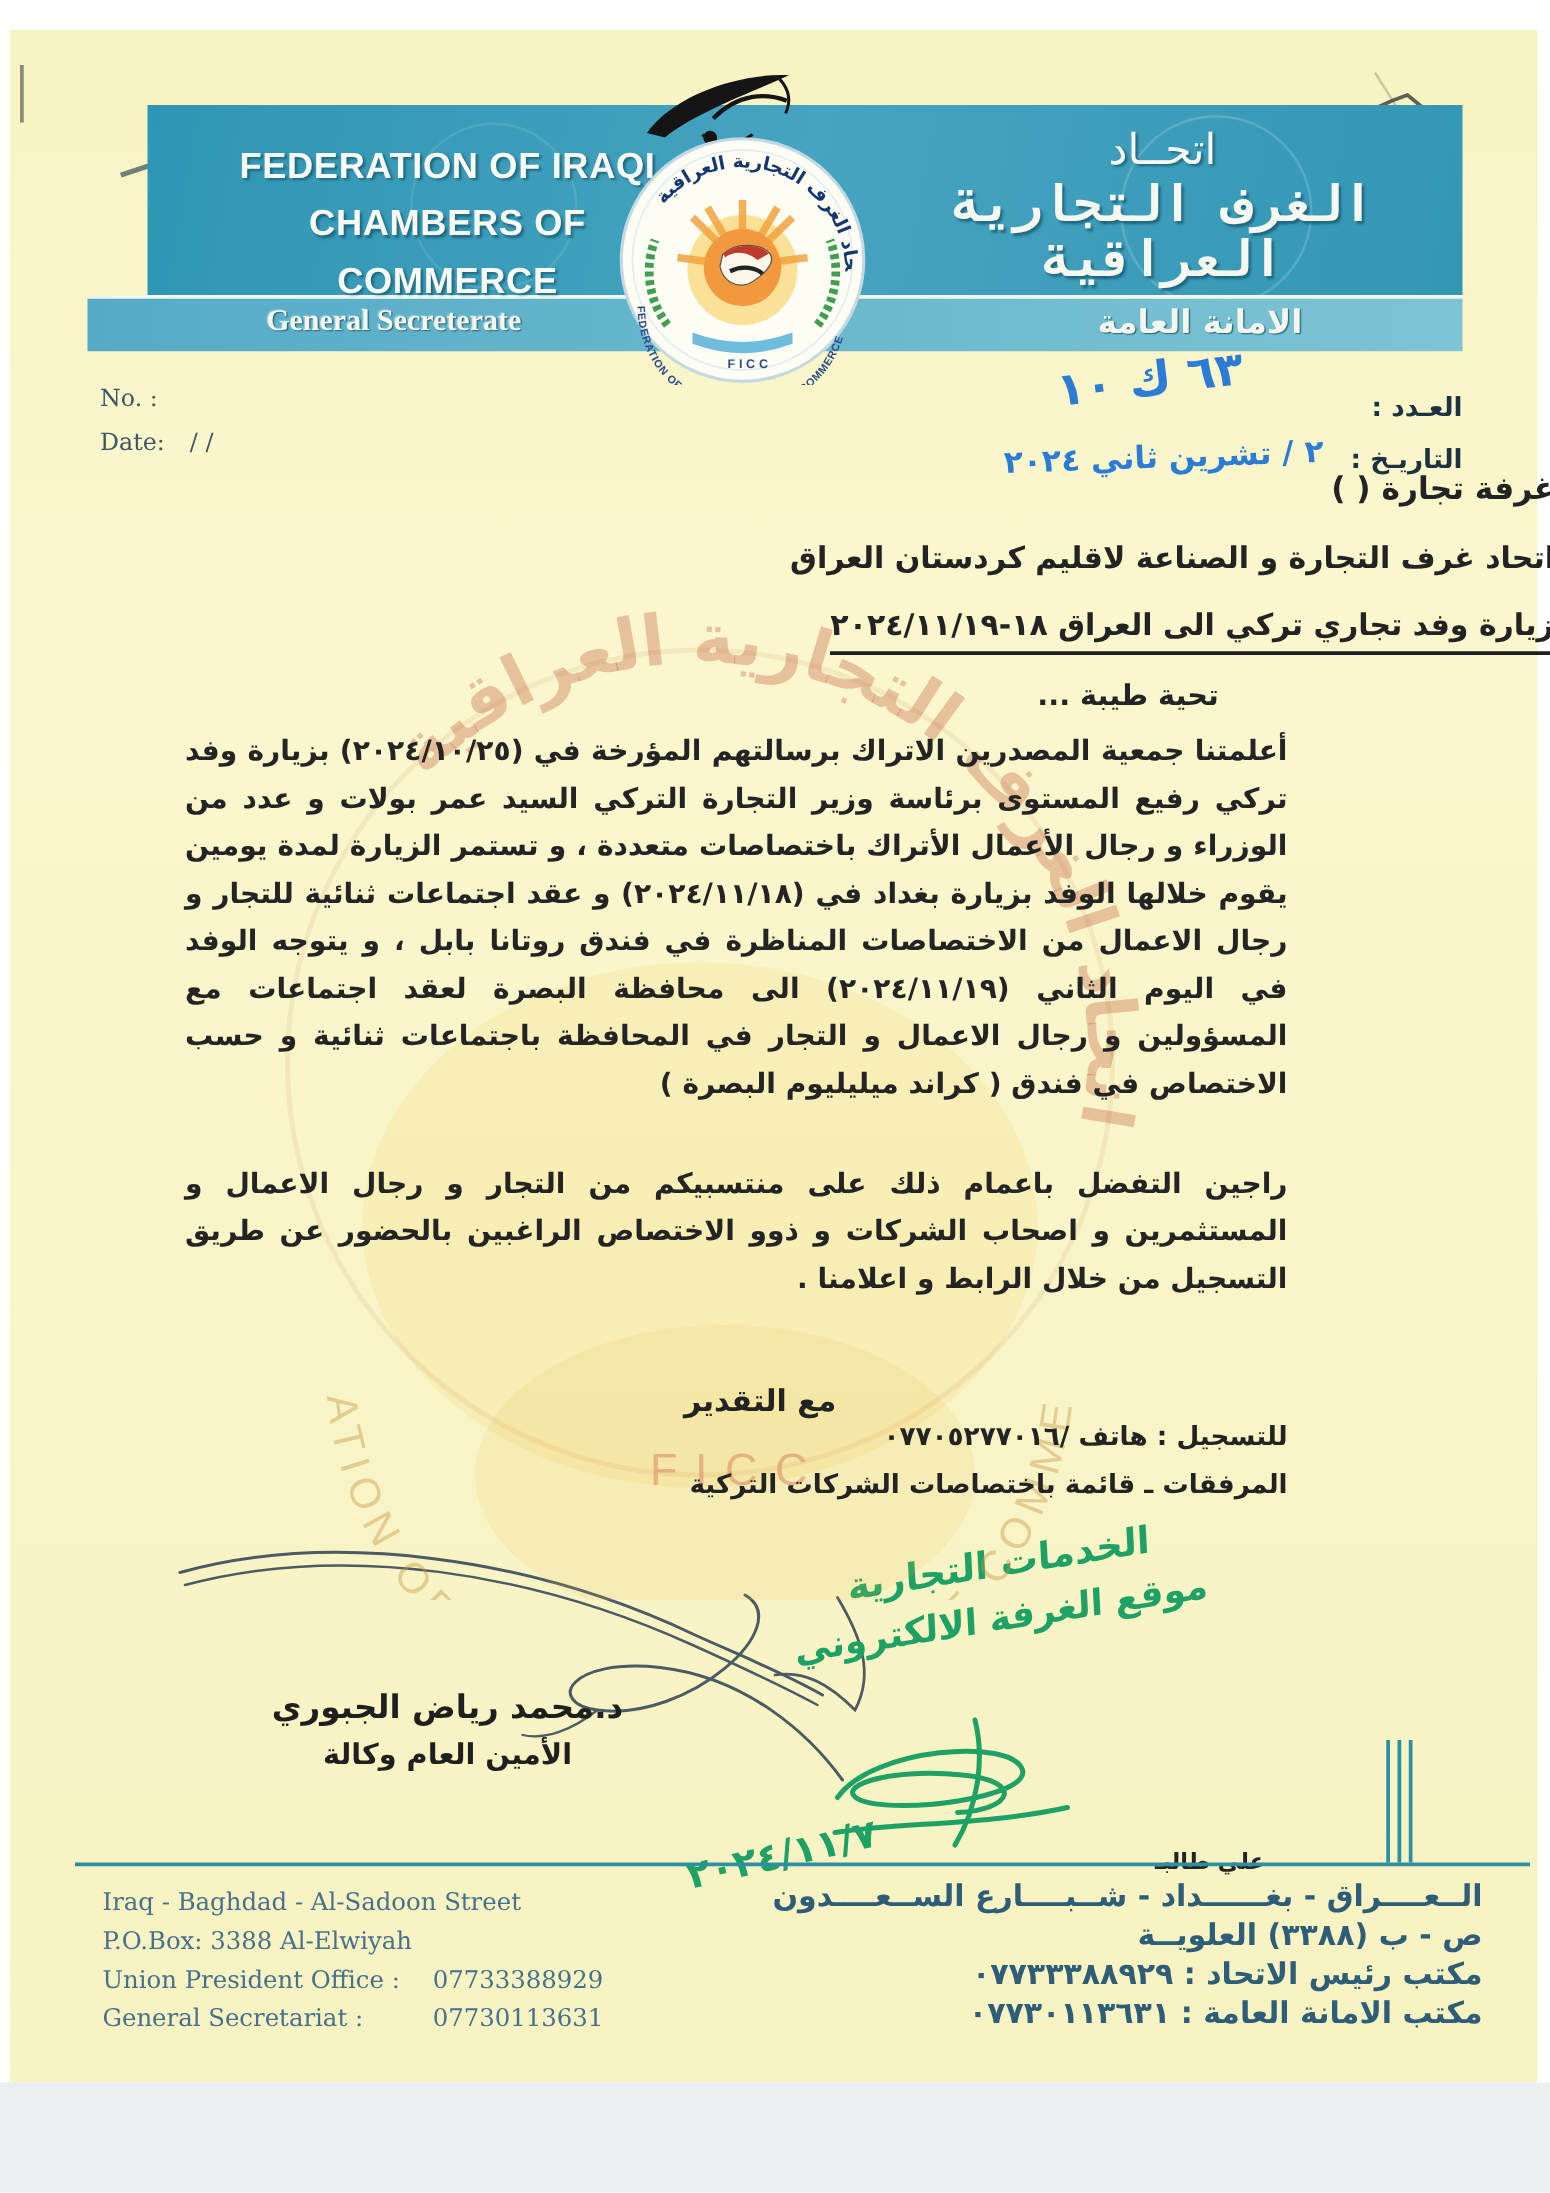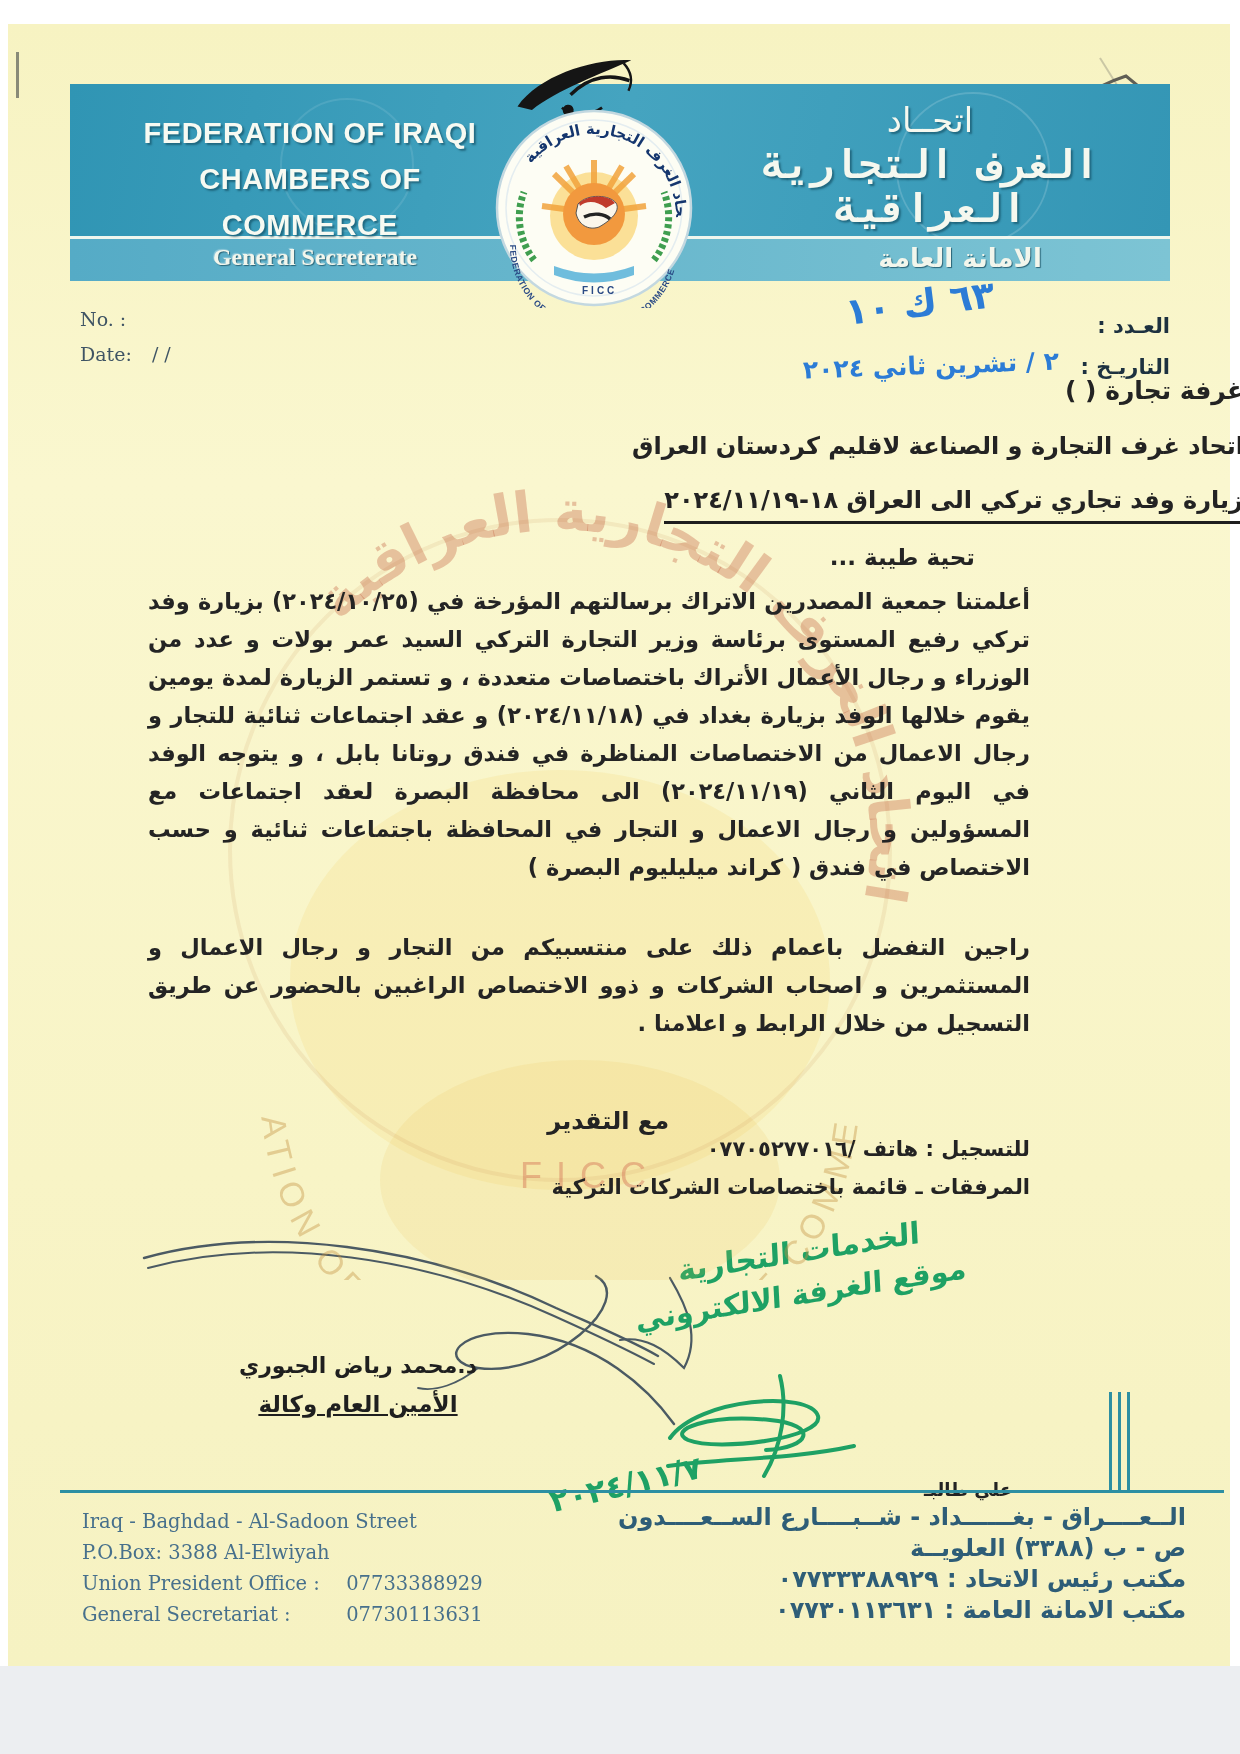--- a/index.html
+++ b/index.html
@@ -8,21 +8,21 @@
   .en-serif{font-family:"DejaVu Serif","Liberation Serif",serif;}
   .b{font-weight:bold;}
   .rtl{direction:rtl;}
 
   #page{position:absolute;left:8px;top:24px;width:1222px;height:1642px;
     background:linear-gradient(180deg,#f7f3c2 0%,#faf7cf 28%,#f8f4c6 70%,#f6f2c2 100%);}
   #desk-bottom{position:absolute;left:0;top:1666px;width:1240px;height:88px;background:#eceef1;}
 
   
   #header{position:absolute;left:62px;top:60px;width:1100px;}
-  #band-main{height:152px;background:linear-gradient(100deg,#3095b4 0%,#45a4c0 50%,#3496b5 100%);position:relative;}
+  #band-main{height:152px;background:linear-gradient(100deg,#3095b4 0%,#45a4c0 50%,#3496b5 100%);position:relative;margin-left:48px;}
   #band-divider{height:3px;background:#eef6ee;}
   #band-sub{height:42px;background:linear-gradient(90deg,#55abc6 0%,#7dc4d4 100%);position:relative;}
   .band-stamp{position:absolute;border:2px solid rgba(255,255,255,0.16);border-radius:50%;}
   .hdr-en{position:absolute;left:40px;top:26px;width:400px;text-align:center;color:#f7faf2;
     font-family:"Liberation Sans",sans-serif;font-weight:bold;font-size:29px;line-height:46px;letter-spacing:0.5px;
     text-shadow:2px 2px 2px rgba(15,70,90,0.6);}
   .hdr-ar{position:absolute;right:30px;top:10px;width:420px;text-align:center;color:#f5f8ef;
     text-shadow:2px 2px 2px rgba(15,70,90,0.6);}
   .hdr-ar .l1{font-size:34px;font-weight:normal;line-height:52px;}
   .hdr-ar .l2{font-size:40px;font-weight:bold;line-height:44px;font-family:Liberation Mono, monospace;}
@@ -57,22 +57,22 @@
     color:#242424;font-size:22.5px;font-weight:bold;line-height:38px;}
   #para2{margin-top:42px;}
   #closing{position:absolute;left:501px;top:1083px;width:160px;font-size:24px;font-weight:bold;color:#232323;}
   #registration{position:absolute;right:200px;top:1106px;direction:rtl;text-align:right;color:#232323;
     font-size:21px;font-weight:bold;line-height:38px;}
   #registration .email{direction:ltr;unicode-bidi:embed;font-family:"Liberation Sans",sans-serif;font-size:22px;}
 
   
   #signature-svg{position:absolute;left:118px;top:1192px;width:580px;height:215px;}
   #signer{position:absolute;left:205px;top:1322px;width:290px;text-align:center;color:#1f1f1f;}
-  #signer .name{font-size:22px;font-weight:bold;line-height:40px;}
-  #signer .title{font-size:23px;font-weight:bold;line-height:36px;text-decoration:underline;}
+  #signer .name{font-size:26px;font-weight:bold;line-height:40px;}
+  #signer .title{font-size:23px;font-weight:bold;line-height:36px;}
   #green-note{position:absolute;left:582px;top:1206px;width:420px;text-align:center;color:#1ea164;
     transform:rotate(-9deg) skewX(-6deg);font-weight:bold;}
   #green-note .gl1{font-size:30px;line-height:44px;}
   #green-note .gl2{font-size:29px;line-height:40px;}
   #green-sig{position:absolute;left:650px;top:1344px;width:210px;height:115px;}
   #green-date{position:absolute;left:540px;top:1442px;color:#1ea164;font-size:31px;font-weight:bold;
     transform:rotate(-13deg);letter-spacing:3px;}
   #clerk{position:absolute;right:218px;top:1455px;font-size:18px;font-weight:bold;color:#232323;}
 
   

